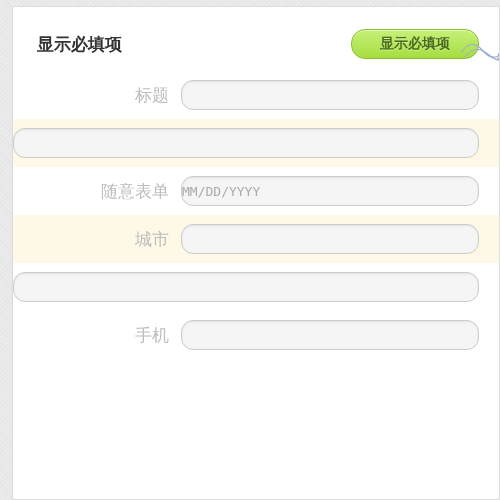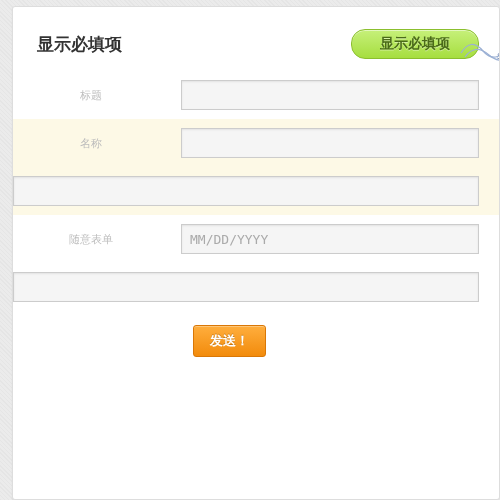--- a/index.html
+++ b/index.html
@@ -55,38 +55,38 @@
   .row {
     display: flex;
     align-items: center;
     padding: 9px 20px 9px 0;
   }
   .row.req {
     background: #fdf9e6;
   }
   .lbl {
     width: 168px;
-    text-align: center;
-    font-size: 11px;
+    text-align: right;
+    font-size: 17px;
     color: #bdbdbd;
     padding-right: 12px;
   }
   .fld {
     flex: 1;
   }
   .fld input {
     width: 100%;
     height: 30px;
     border: 1px solid #ccc;
     background: #f5f5f5;
-    padding: 4px 8px;
+    padding: 4px 0;
     font-size: 13px;
     color: #555;
     box-shadow: inset 0 1px 2px rgba(0,0,0,0.08);
-    border-radius: 0;
+    border-radius: 12px;
   }
   .fld input::placeholder { color: #aaa; font-family: monospace; }
   .submit-row {
     padding: 14px 0 0 180px;
   }
   .submit {
     background: linear-gradient(#ffae3d, #f28b0c);
     border: 1px solid #d97706;
     color: #fff;
     font-size: 13px;
@@ -113,37 +113,38 @@
     <path d="M2 20 Q 12 4, 24 18 T 50 14" stroke="#9bb0d4" stroke-width="1.2" fill="none"></path>
     <path d="M6 24 Q 16 10, 30 22 T 56 18" stroke="#9bb0d4" stroke-width="1.2" fill="none"></path>
     <text x="38" y="26" font-size="10" fill="#7a8fb8" font-style="italic">sh</text>
   </svg>
 
   <div class="row">
     <div class="lbl">标题</div>
     <div class="fld"><input type="text" value="" style=""></div>
   </div>
 
-  <div class="row req">
-    <div class="lbl">名称</div>
-    <div class="fld"><input type="text" value="" style=""></div>
-  </div>
 
   <div class="row req">
     <div class="fld"><input type="text" value="" style=""></div>
   </div>
 
   <div class="row">
     <div class="lbl">随意表单</div>
     <div class="fld"><input type="text" placeholder="MM/DD/YYYY" style=""></div>
   </div>
 
+  <div class="row req">
+    <div class="lbl">城市</div>
+    <div class="fld"><input type="text" value="" style=""></div>
+  </div>
 
   <div class="row">
     <div class="fld"><input type="text" value="" style=""></div>
   </div>
 
+  <div class="row">
+    <div class="lbl">手机</div>
+    <div class="fld"><input type="text" value="" style=""></div>
+  </div>
 
-  <div class="submit-row">
-    <button class="submit">发送！</button>
-  </div>
 
 </div>
 
 </body></html>

